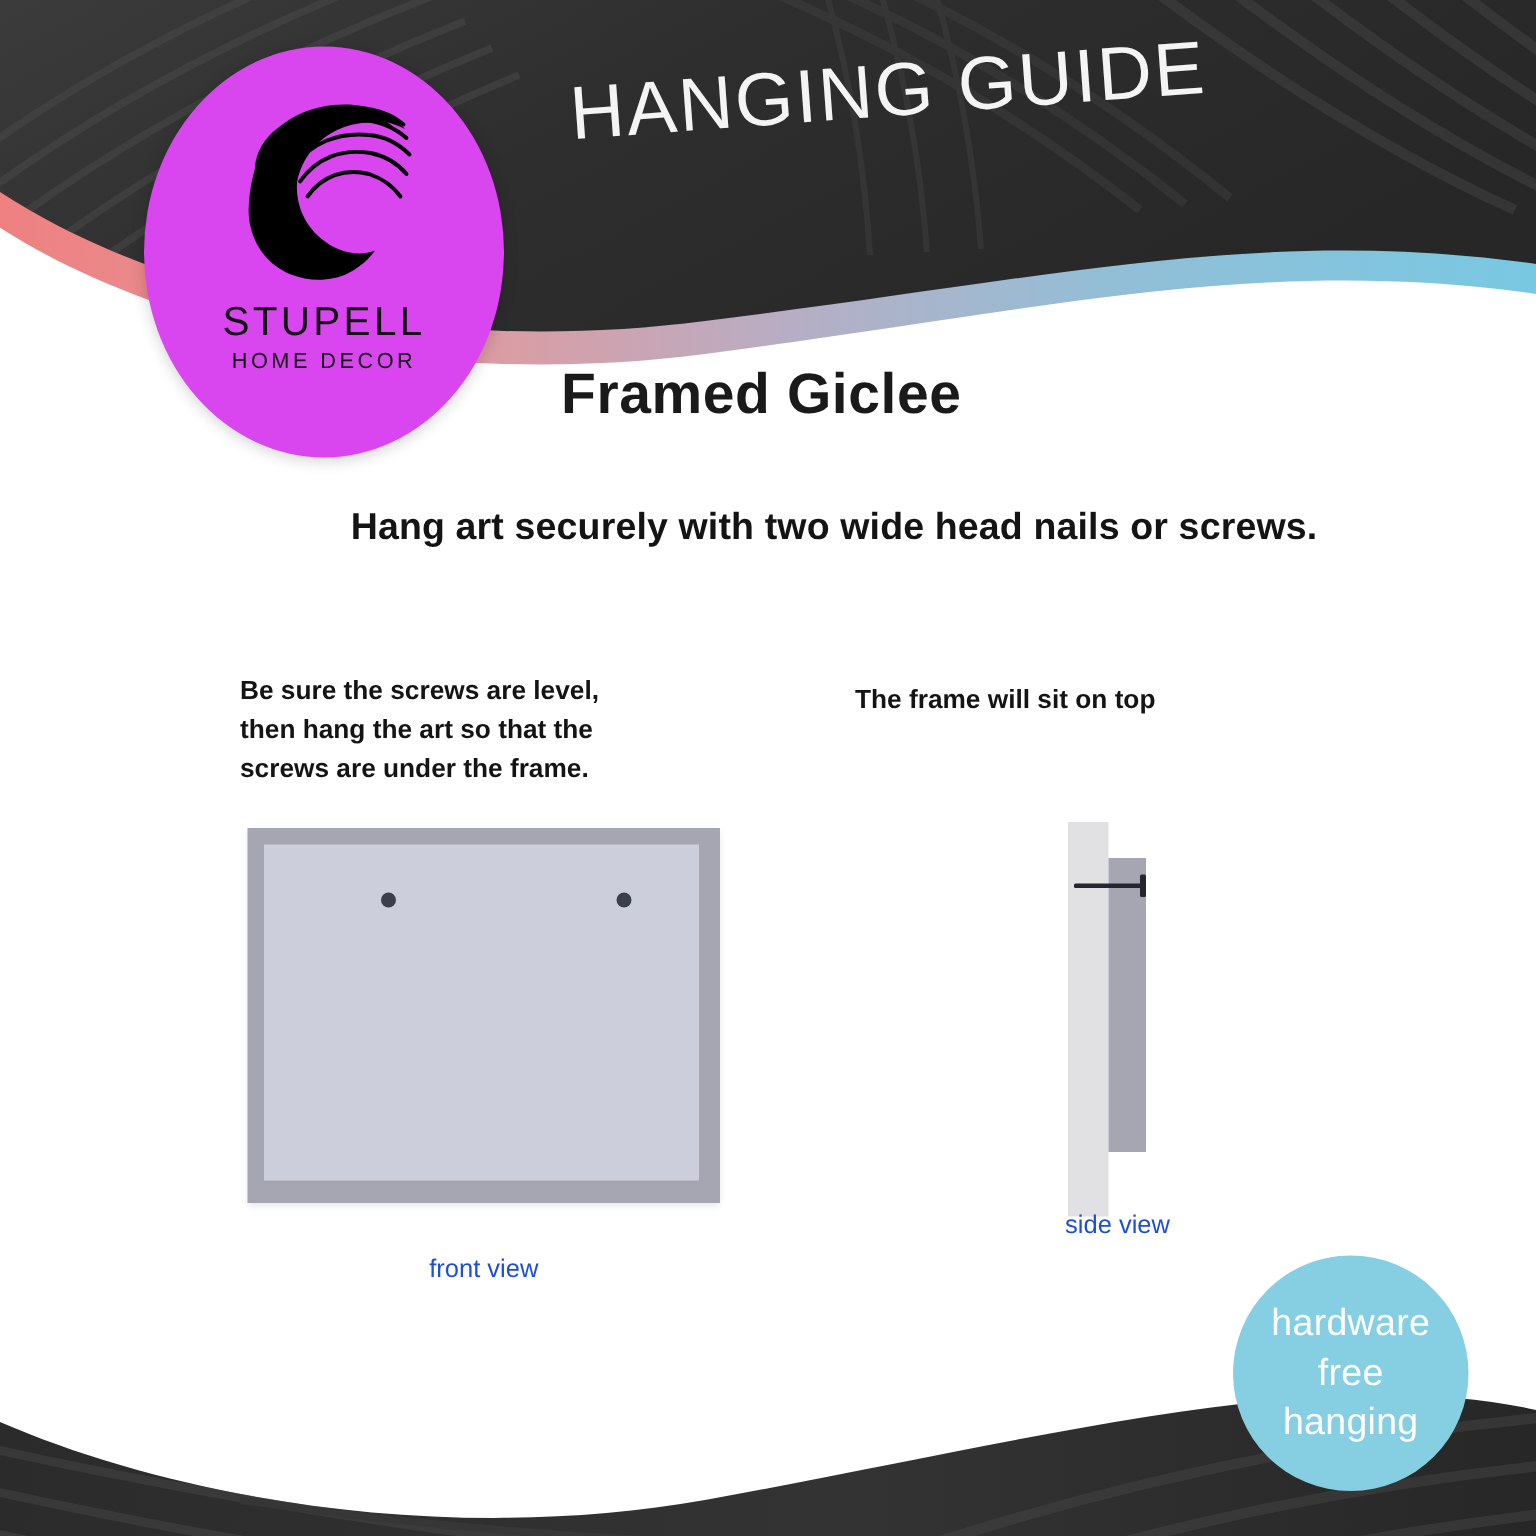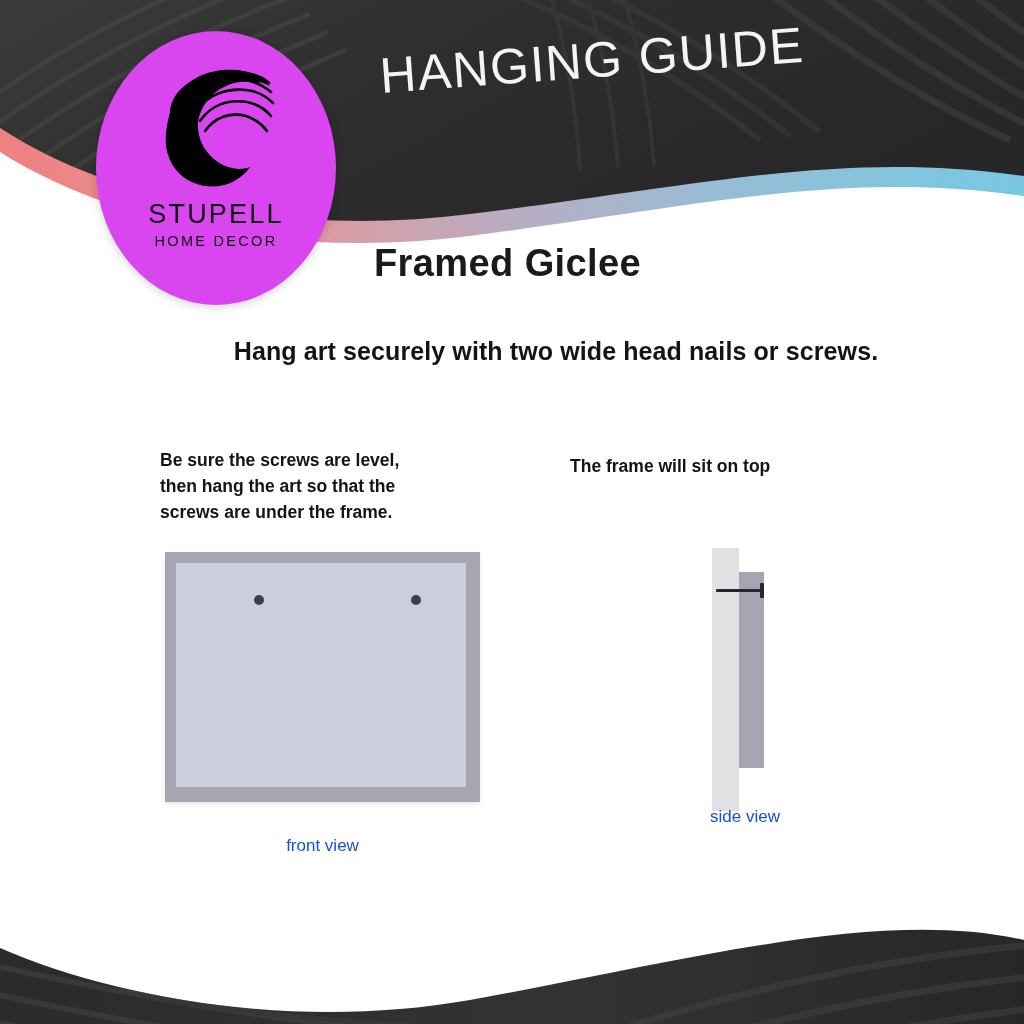--- a/index.html
+++ b/index.html
@@ -263,14 +263,19 @@
   <div class="side-figure">
     <div class="wall-strip"></div>
     <div class="frame-strip"></div>
     <div class="nail"></div>
     <div class="nail-head"></div>
   </div>
 
   <div class="view-label label-front">front view</div>
   <div class="view-label label-side">side view</div>
 
+  <div class="hw-badge">
+    <div class="hw-line">hardware</div>
+    <div class="hw-line">free</div>
+    <div class="hw-line">hanging</div>
+  </div>
 
 </div>
 
 </body></html>

